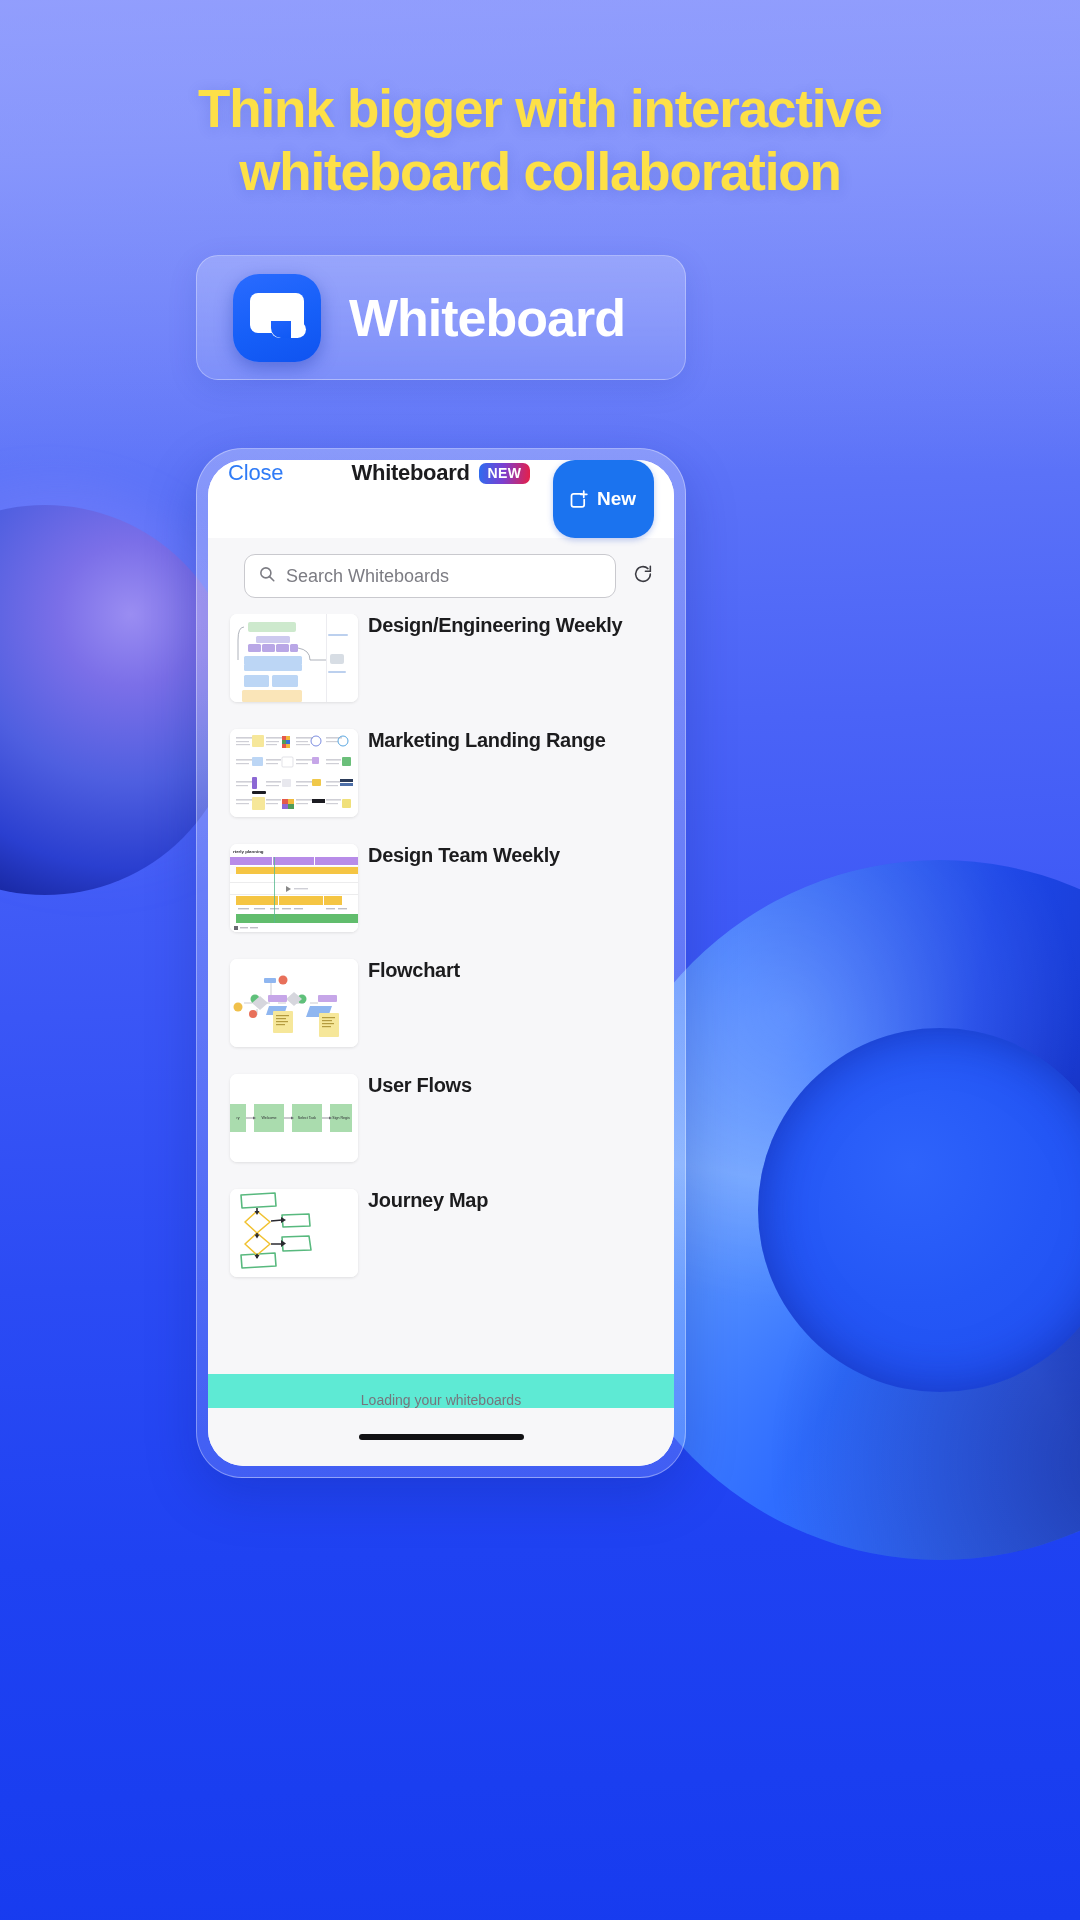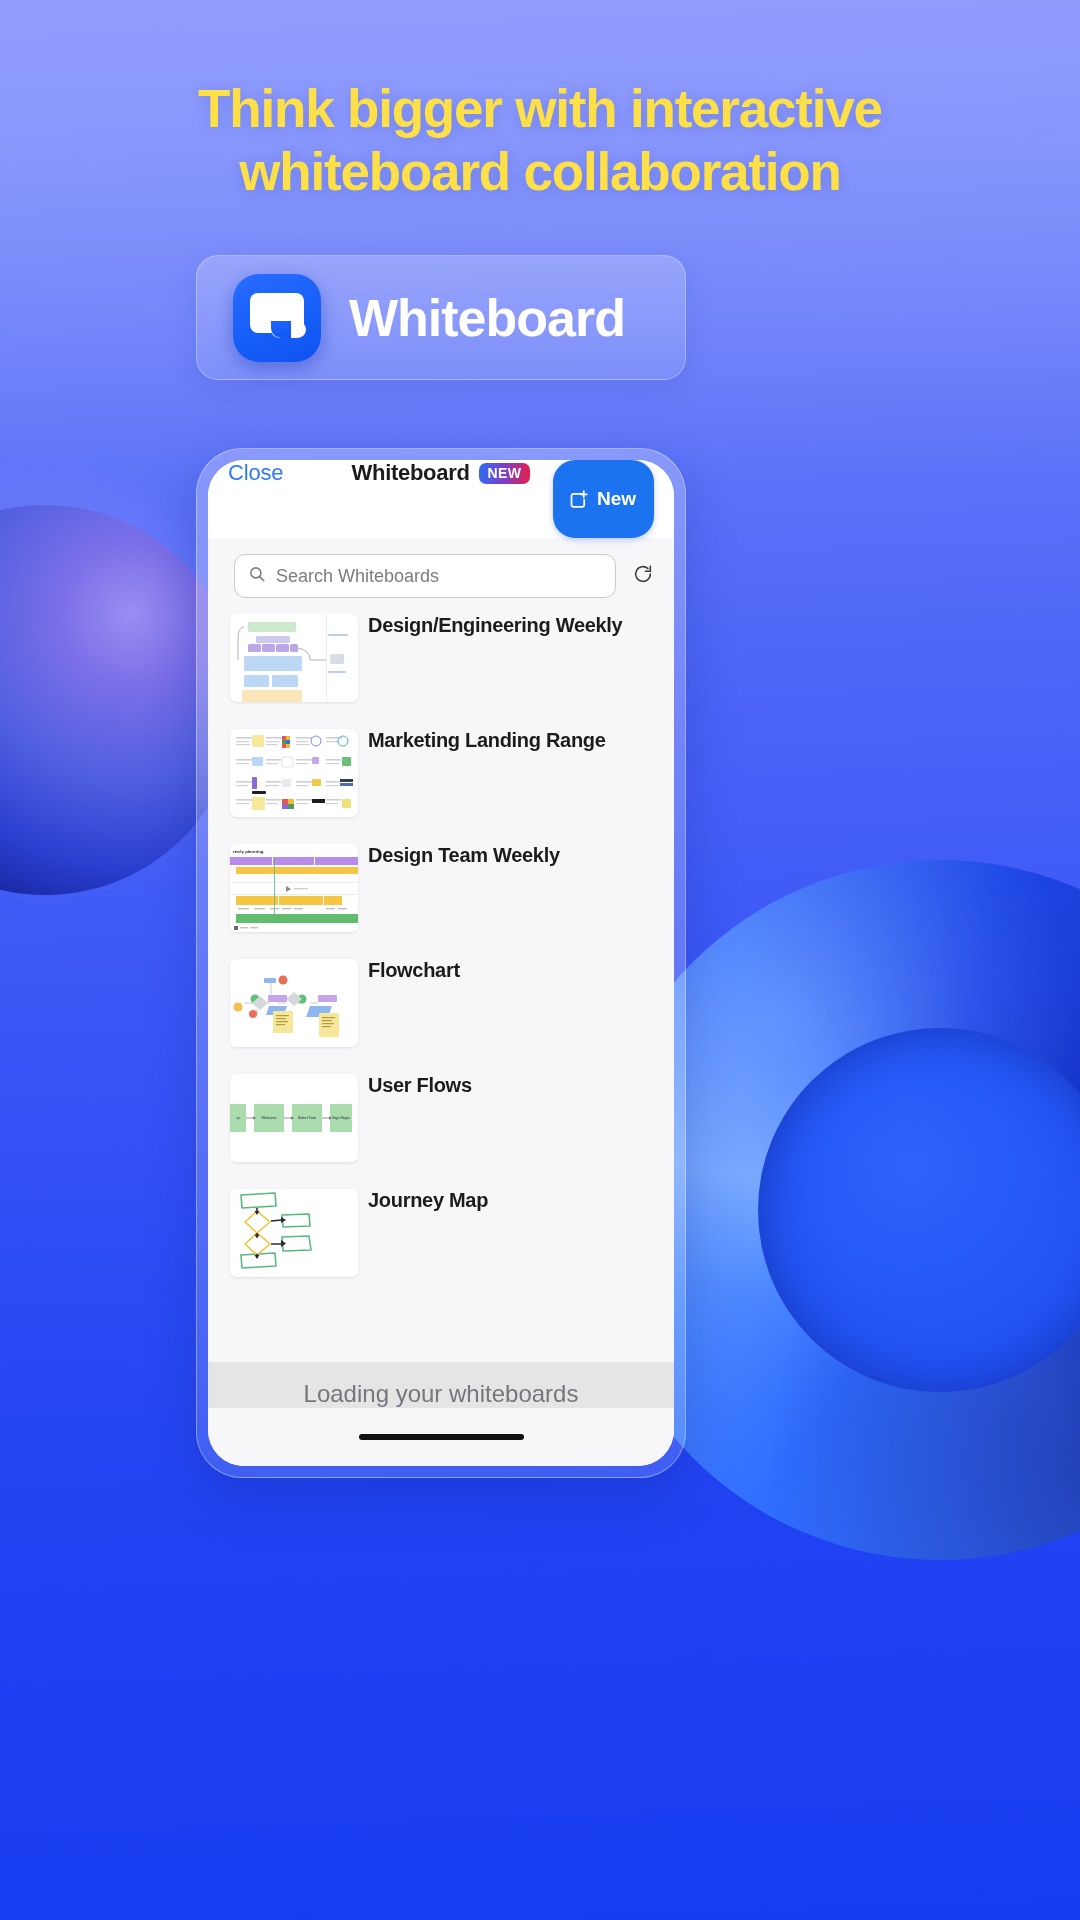--- a/index.html
+++ b/index.html
@@ -153,21 +153,21 @@
     margin-left:auto; display:flex; align-items:center; gap:8px;
     background:#1b73ef; color:#fff; border:none;
     padding:10px 18px 10px 15px; border-radius:22px;
     font-size:19px; font-weight:600; font-family:inherit;
     box-shadow:0 2px 6px rgba(20,70,210,.28);
   }
   .new-button svg { display:block; }
 
   
   #search-row {
-    flex:none; background:#f7f7f9; padding:16px 20px 16px 26px;
+    flex:none; background:#f7f7f9; padding:16px 20px 16px 36px;
     display:flex; align-items:center; gap:16px;
   }
   #search-box {
     flex:1; height:44px; background:#ffffff;
     border:1px solid #c9c9ce; border-radius:11px;
     display:flex; align-items:center; gap:10px; padding:0 13px;
   }
   #search-box input {
     border:none; outline:none; background:transparent;
     font-family:inherit; font-size:18px; color:#2b2b2e; width:100%;
@@ -190,22 +190,22 @@
     box-shadow:0 1px 3px rgba(0,0,0,.10);
     overflow:hidden; position:relative;
   }
   .thumb svg { display:block; width:100%; height:100%; }
   .item-title {
     font-size:20px; font-weight:700; color:#1c1c1e; letter-spacing:-.3px;
   }
 
   
   #list-footer {
-    flex:none; background:#e5e5e5; text-align:center;
-    color:#76767d; font-size:24px; padding:18px 0 0;
+    flex:none; background:#5eead4; text-align:center;
+    color:#76767d; font-size:14px; padding:18px 0 0;
   }
   #home-bar-area {
     flex:none; background:#f7f7f9; height:58px;
     display:flex; align-items:center; justify-content:center;
   }
   #home-bar { width:165px; height:6px; border-radius:3px; background:#111114; }
 </style>
 </head>
 <body>
 

